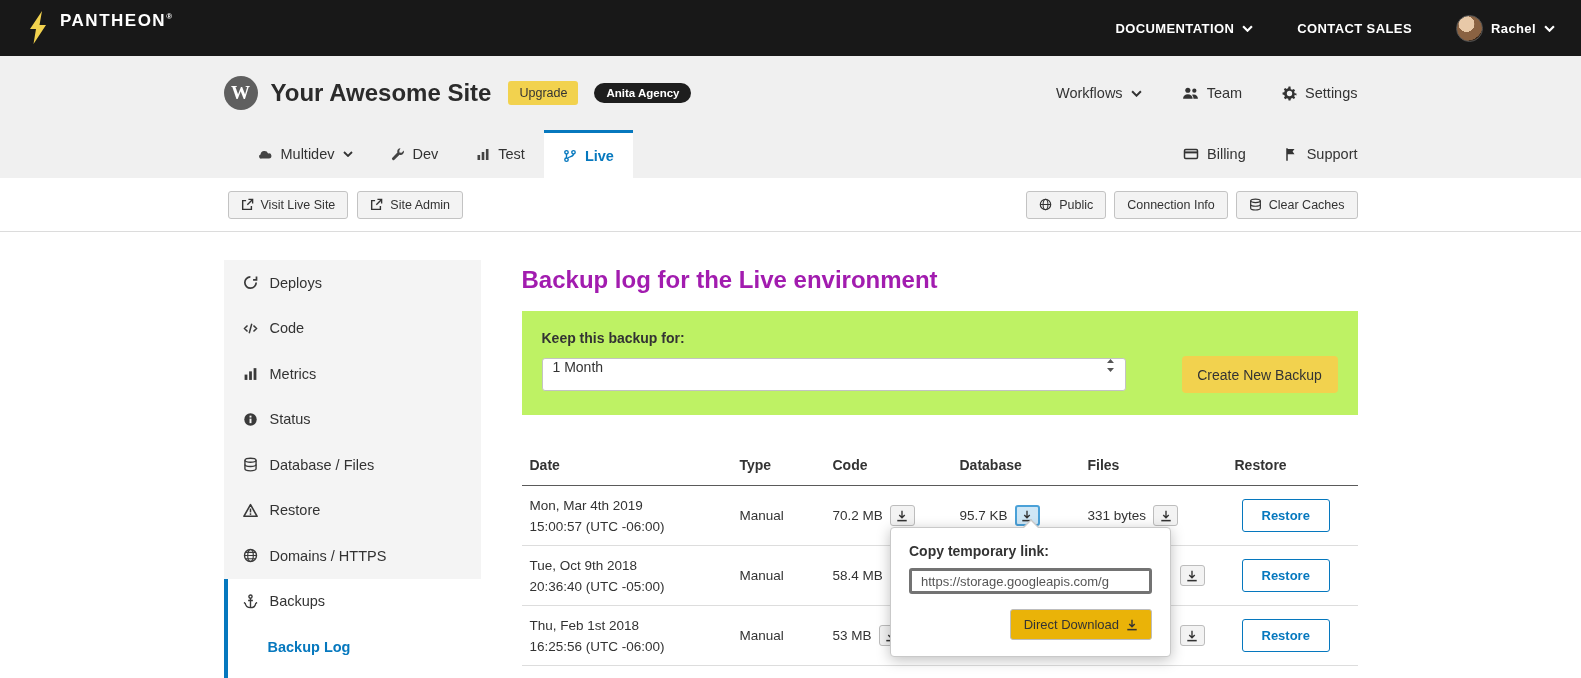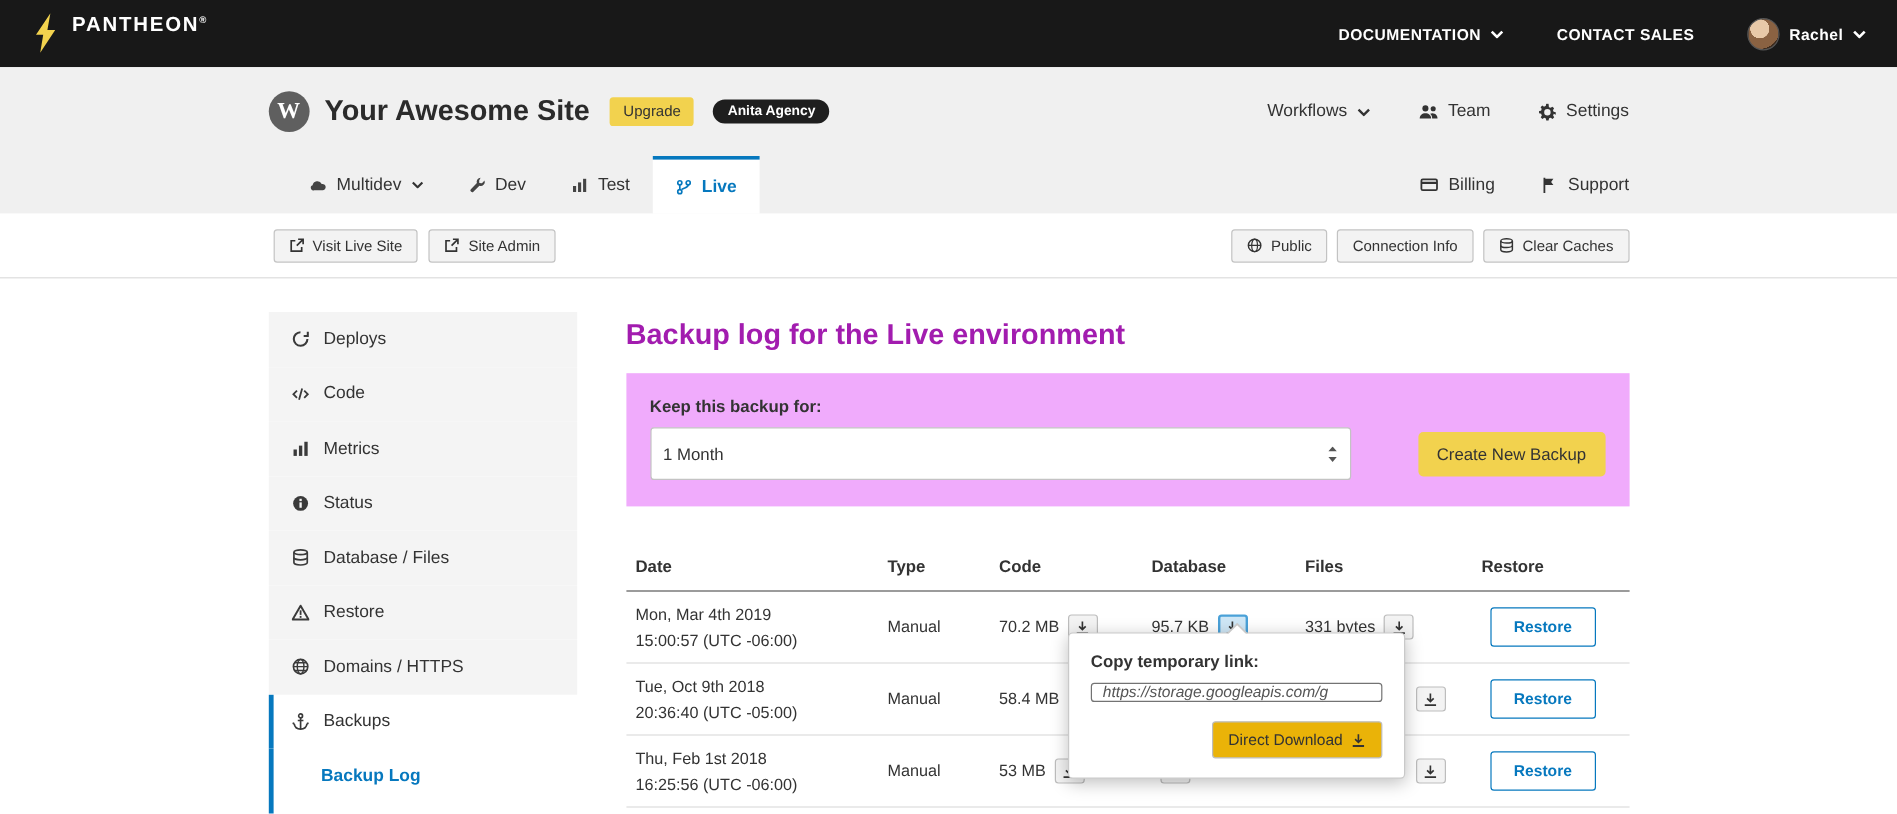--- a/index.html
+++ b/index.html
@@ -62,25 +62,25 @@
   .side-item .ico { width:17px; display:flex; justify-content:center; color:#3a3a3a; }
   .side-item.active { background:#fff; border-left:4px solid #0678be; }
   .side-sub { height:46px; display:flex; align-items:center; background:#fff;
     border-left:4px solid #0678be; padding-left:40px; font-size:14.5px; font-weight:bold;
     color:#0678be; cursor:pointer; }
   .side-tail { height:12px; background:#fff; border-left:4px solid #0678be; }
 
   .main { margin-left:41px; width:836px; }
   .page-heading { font-size:24px; font-weight:bold; color:#a21caf; margin-top:6px; }
 
-  .panel { background:#f0abfc; margin-top:17px; padding:19px 20px 22px; }
+  .panel { background:#bef264; margin-top:17px; padding:19px 20px 22px; }
   .panel-label { font-size:14px; font-weight:bold; margin-bottom:10px; }
   .panel-row { display:flex; align-items:center; }
-  .select { flex:1; height:44px; background:#fff; border:1px solid #c3c3c3; border-radius:3px;
-    display:flex; align-items:center; padding:0 10px; font-size:14px; cursor:pointer; }
+  .select { flex:1; height:33px; background:#fff; border:1px solid #c3c3c3; border-radius:3px;
+    display:flex; padding:0 10px; font-size:14px; cursor:pointer; }
   .select .sel-arrows { margin-left:auto; }
   .btn-yellow { margin-left:56px; width:156px; height:37px; background:#F2D24E; border:none;
     border-radius:4px; font-size:14px; color:#333; cursor:pointer;
     font-family:"Liberation Sans","DejaVu Sans",sans-serif; }
 
   
   .table { margin-top:36px; }
   .thead, .trow { display:grid; grid-template-columns:210px 93px 127px 128px 147px 1fr; }
   .thead { font-size:14px; font-weight:bold; border-bottom:1px solid #5a5a5a; }
   .thead > div { padding:6px 8px 12px; }
@@ -97,22 +97,22 @@
 
   
   .popover { position:absolute; left:890px; top:527px; width:281px; background:#fff;
     border:1px solid #c9c9c9; border-radius:4px; box-shadow:0 3px 14px rgba(0,0,0,.25);
     padding:15px 18px 16px; z-index:100; }
   .popover::before { content:""; position:absolute; top:-9px; left:131px; border-left:9px solid transparent;
     border-right:9px solid transparent; border-bottom:9px solid #c9c9c9; }
   .popover::after { content:""; position:absolute; top:-7.5px; left:132px; border-left:8px solid transparent;
     border-right:8px solid transparent; border-bottom:8px solid #fff; }
   .popover-title { font-size:14px; font-weight:bold; margin-bottom:9px; }
-  .popover input { width:100%; height:16px; border:1px solid #737373; border-radius:3px;
-    padding:0 9px; font-size:13px; color:#555; font-family:"Liberation Sans","DejaVu Sans",sans-serif;font-style:italic; }
+  .popover input { width:100%; height:26px; border:3px solid #737373; border-radius:3px;
+    padding:0 9px; font-size:13px; color:#555; font-family:"Liberation Sans","DejaVu Sans",sans-serif; }
   .popover-actions { margin-top:15px; text-align:right; }
   .btn-direct { display:inline-flex; align-items:center; gap:7px; background:#eab308;
     border:1px solid #bdbdbd; border-radius:3px; font-size:13px; color:#333; padding:7px 13px;
     cursor:pointer; font-family:"Liberation Sans","DejaVu Sans",sans-serif; }
 
   svg { display:block; }
 </style>
 </head>
 <body>
 

